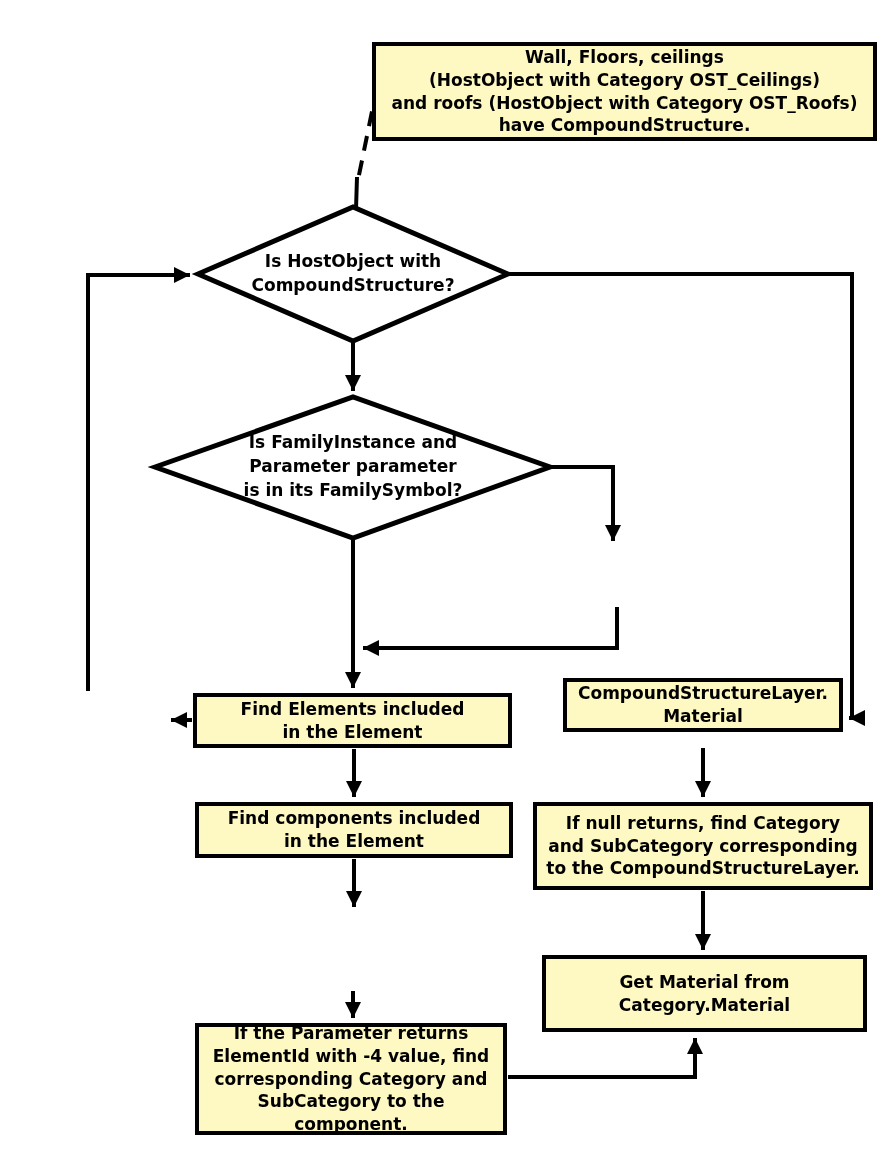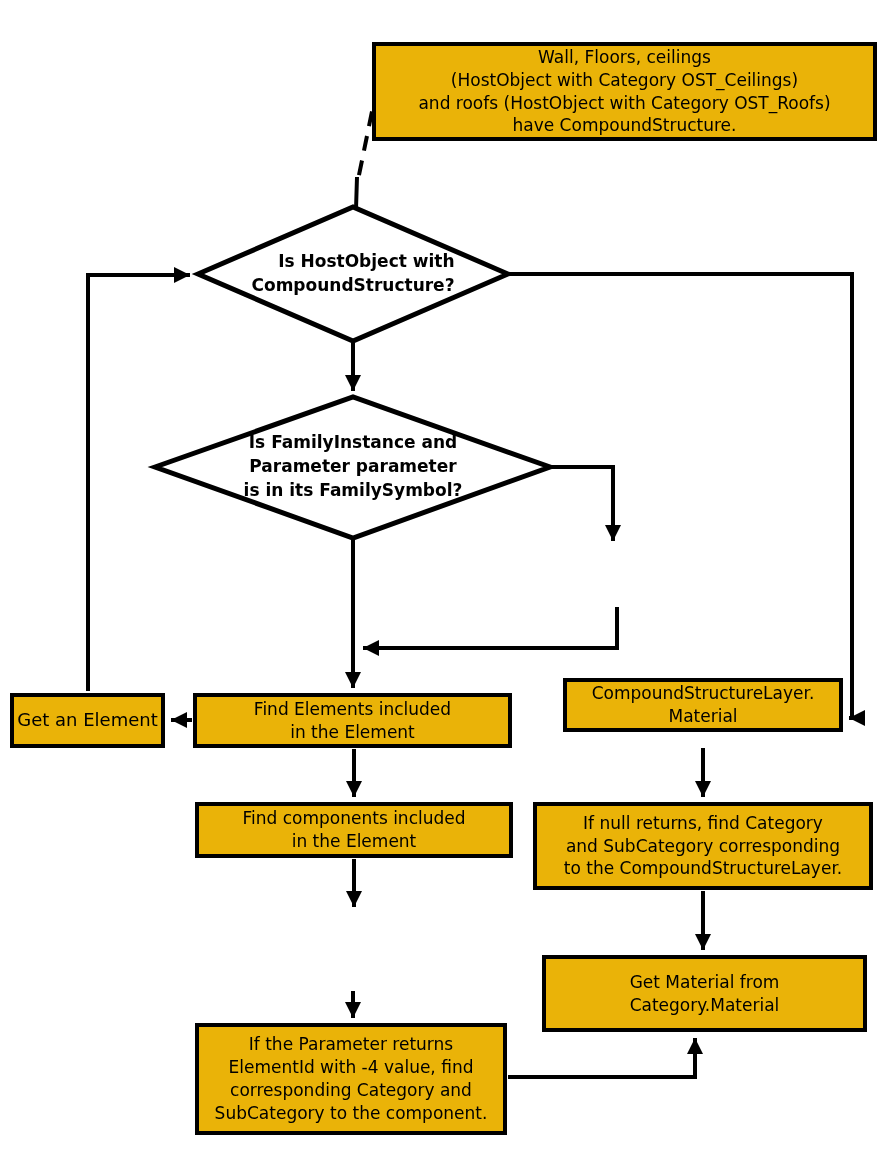--- a/index.html
+++ b/index.html
@@ -21,26 +21,26 @@
     left: 0;
     top: 0;
     width: 885px;
     height: 1154px;
     z-index: 0;
   }
   .box {
     position: absolute;
     box-sizing: border-box;
     border: 4px solid #000000;
-    background: #eab308;
+    background: #fef9c3;
     display: flex;
     align-items: center;
     justify-content: center;
     text-align: center;
-    font-weight: normal;
+    font-weight: bold;
     white-space: pre-line;
     line-height: 1.35;
     z-index: 1;
   }
   .dlabel {
     position: absolute;
     display: flex;
     align-items: center;
     justify-content: center;
     text-align: center;
@@ -53,21 +53,21 @@
   #note                  { left: 372px; top: 42px;  width: 505px; height: 99px;  font-size: 17px; line-height: 1.35; }
   #get-family-symbol     { left: 502px; top: 548px; width: 230px; height: 57px;  font-size: 18px; }
   #get-an-element        { left: 10px;  top: 693px; width: 155px; height: 55px;  font-size: 18px; }
   #find-elements         { left: 193px; top: 693px; width: 319px; height: 55px;  font-size: 17px; }
   #csl-material          { left: 563px; top: 678px; width: 280px; height: 54px;  font-size: 17px; }
   #find-components       { left: 195px; top: 802px; width: 318px; height: 56px;  font-size: 17px; }
   #if-null-returns       { left: 533px; top: 802px; width: 340px; height: 88px;  font-size: 17px; }
   #get-material-param    { left: 195px; top: 912px; width: 321px; height: 78px;  font-size: 17px; }
   #get-material-category { left: 542px; top: 955px; width: 325px; height: 77px;  font-size: 17px; }
   #if-param-returns      { left: 195px; top: 1023px; width: 312px; height: 112px; font-size: 17px; }
-  #d1-label              { left: 213px; top: 234px; width: 280px; height: 80px;  font-size: 17px; text-align: right; }
+  #d1-label              { left: 213px; top: 234px; width: 280px; height: 80px;  font-size: 17px; }
   #d2-label              { left: 193px; top: 412px; width: 320px; height: 110px; font-size: 17px; }
 </style>
 </head>
 <body>
 
 <div id="canvas">
 
   <svg id="connectors" viewBox="0 0 885 1154" xmlns="http://www.w3.org/2000/svg">
     <defs>
       <marker id="arrow" markerWidth="5" markerHeight="5" refX="4" refY="2" orient="auto" markerUnits="strokeWidth">
@@ -114,21 +114,20 @@
 and roofs (HostObject with Category OST_Roofs)
 have CompoundStructure.</div>
 
   <div class="dlabel" id="d1-label">Is HostObject with
 CompoundStructure?</div>
   <div class="dlabel" id="d2-label">Is FamilyInstance and
 Parameter parameter
 is in its FamilySymbol?</div>
 
 
-  <div class="box" id="get-an-element">Get an Element</div>
 
   <div class="box" id="find-elements">Find Elements included
 in the Element</div>
 
   <div class="box" id="csl-material">CompoundStructureLayer.
 Material</div>
 
   <div class="box" id="find-components">Find components included
 in the Element</div>
 

